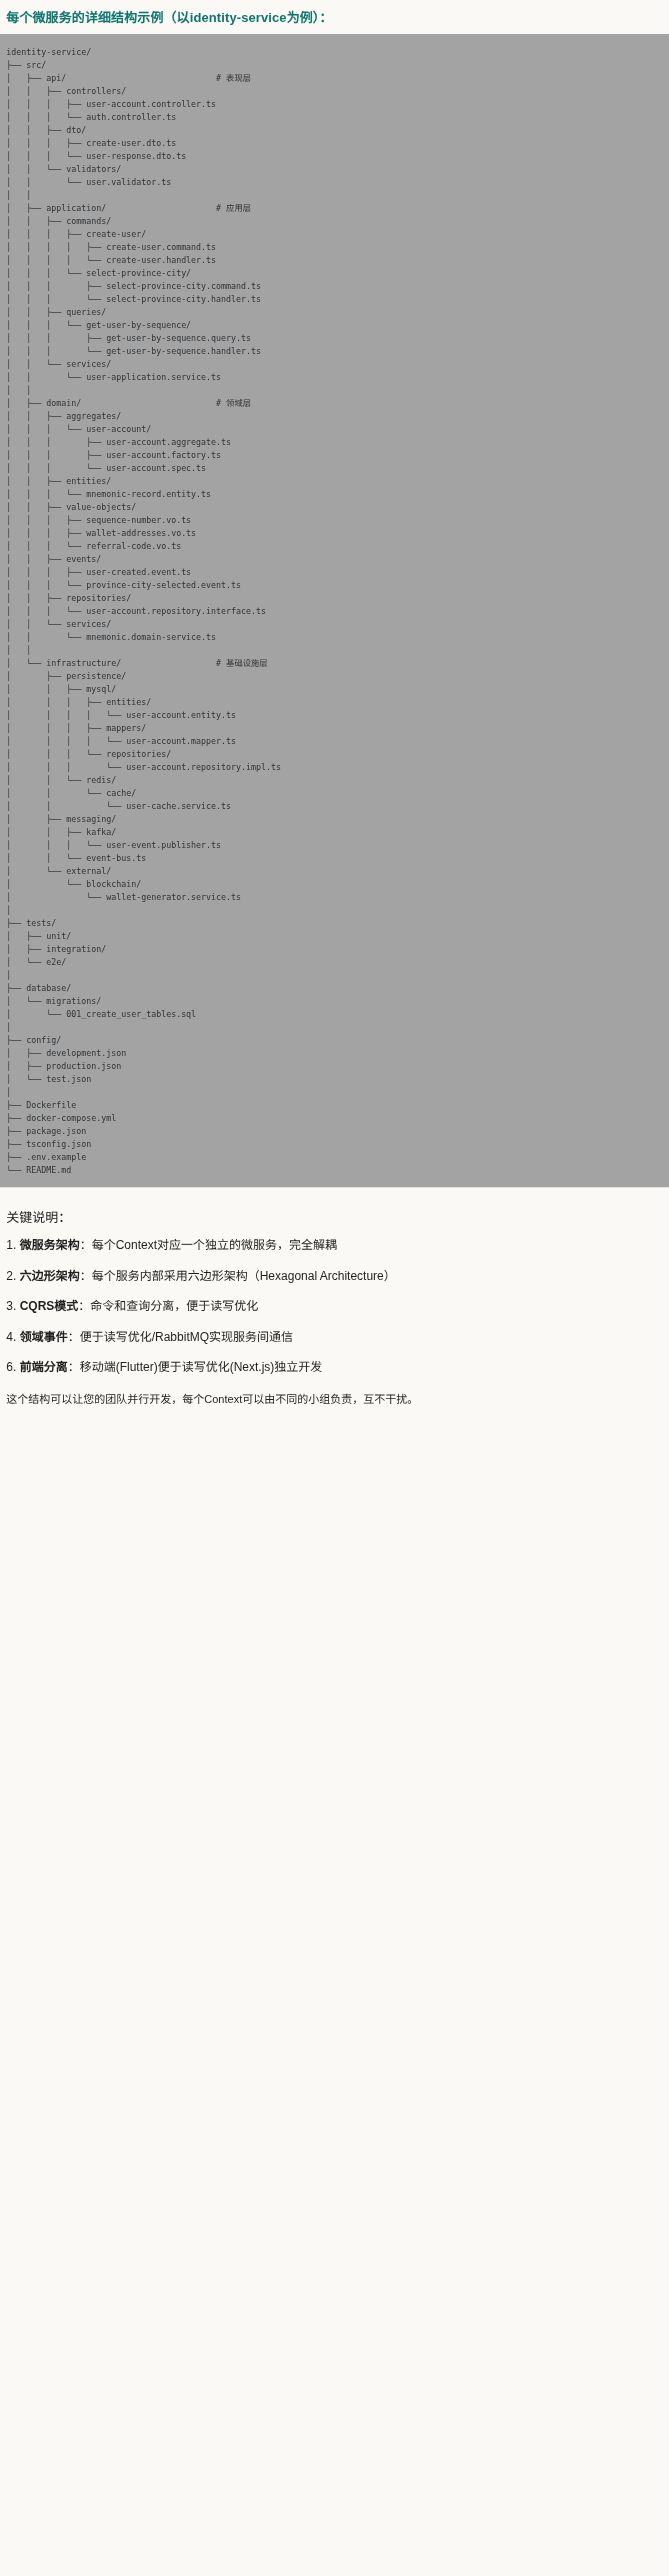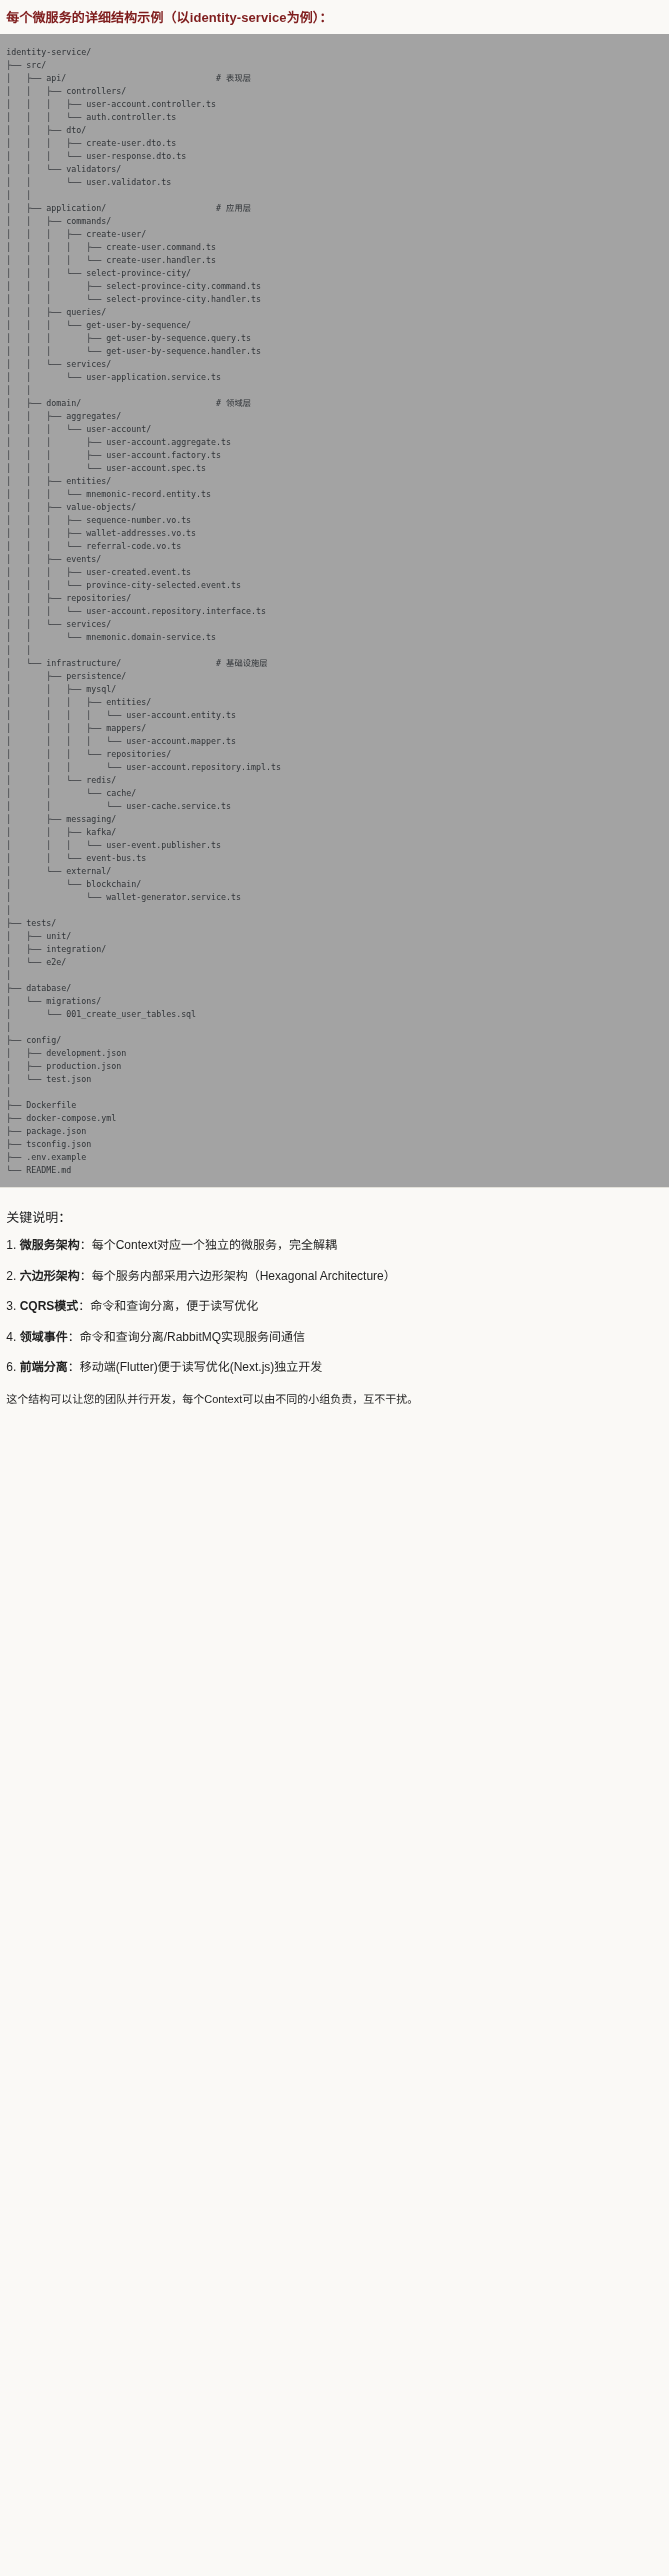--- a/index.html
+++ b/index.html
@@ -21,21 +21,21 @@
     overflow: hidden;
   }
 
   
   .doc-title {
     font-size: 13px;
     font-weight: 700;
     letter-spacing: 0.1px;
     padding: 8.8px 6.3px 7.5px 6.3px;
     margin: 0;
-    color: #7f1d1d;
+    color: #0f766e;
     line-height: 1.35;
   }
   .rule {
     height: 0.6px;
     background: #e3e1da;
     border: 0;
     margin: 0;
     width: 100%;
   }
 
@@ -187,20 +187,20 @@
   </div>
 
   <hr class="rule">
 
   <div class="notes">
     <h2>关键说明：</h2>
     <div id="notes-list">
         <p class="note-item"><span class="num">1.</span> <span class="term">微服务架构</span><span class="desc">：</span><span class="desc">每个Context对应一个独立的微服务，完全解耦</span></p>
         <p class="note-item"><span class="num">2.</span> <span class="term">六边形架构</span><span class="desc">：</span><span class="desc">每个服务内部采用六边形架构（Hexagonal Architecture）</span></p>
         <p class="note-item"><span class="num">3.</span> <span class="term">CQRS模式</span><span class="desc">：</span><span class="desc">命令和查询分离，便于读写优化</span></p>
-        <p class="note-item"><span class="num">4.</span> <span class="term">领域事件</span><span class="desc">：</span><span class="desc">命令和查询分离/RabbitMQ实现服务间通信</span></p>
+        <p class="note-item"><span class="num">4.</span> <span class="term">领域事件</span><span class="desc">：</span><span class="desc">便于读写优化/RabbitMQ实现服务间通信</span></p>
         <p class="note-item"><span class="num">6.</span> <span class="term">前端分离</span><span class="desc">：</span><span class="desc">移动端(Flutter)便于读写优化(Next.js)独立开发</span></p>
       </div>
     <p class="closing">这个结构可以让您的团队并行开发，每个Context可以由不同的小组负责，互不干扰。</p>
   </div>
 
 </div>
 
 
 </body></html>

